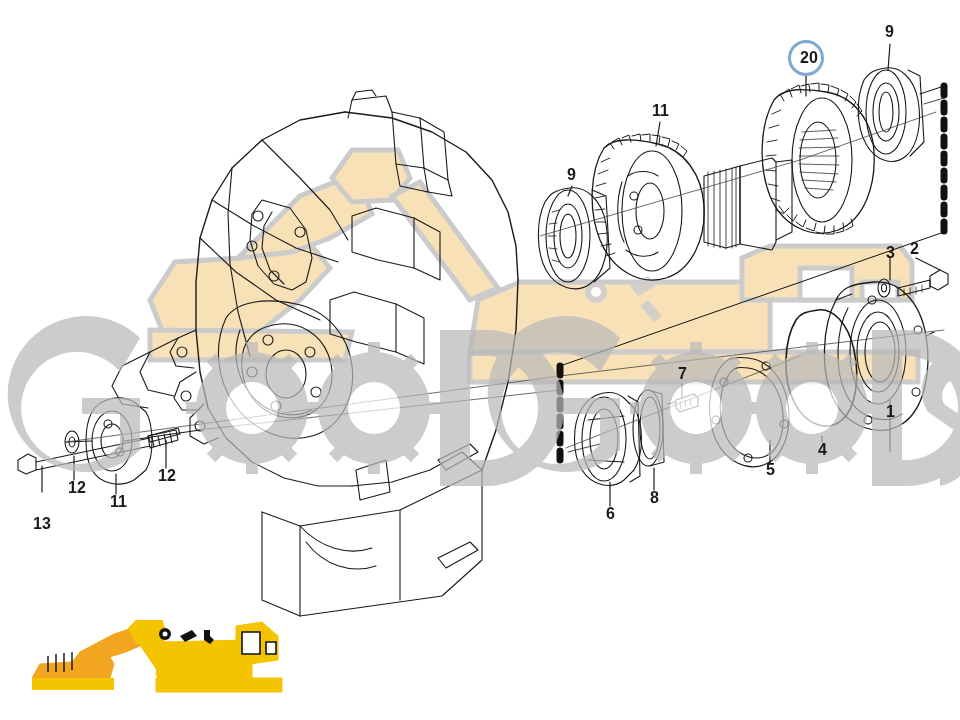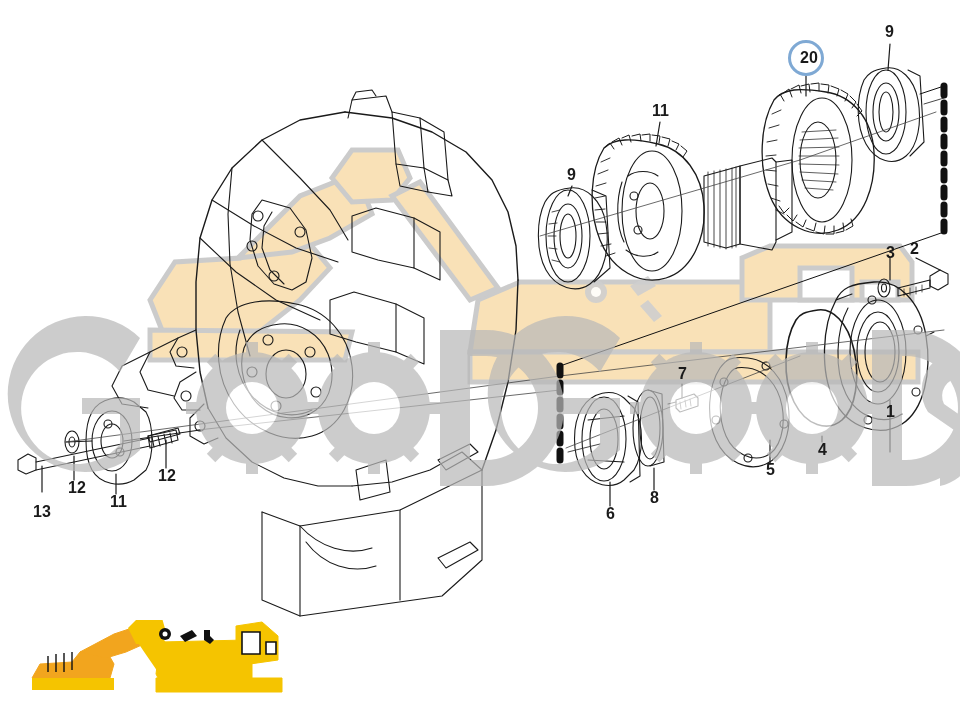--- a/index.html
+++ b/index.html
@@ -433,21 +433,21 @@
     <span class="cal m" style="left:910px;top:241px;">2</span>
     <span class="cal m" style="left:886px;top:404px;">1</span>
     <span class="cal m" style="left:818px;top:442px;">4</span>
     <span class="cal m" style="left:766px;top:462px;">5</span>
     <span class="cal m" style="left:678px;top:366px;">7</span>
     <span class="cal m" style="left:650px;top:490px;">8</span>
     <span class="cal m" style="left:606px;top:506px;">6</span>
     <span class="cal m" style="left:158px;top:468px;text-align:center;">12</span>
     <span class="cal m" style="left:110px;top:494px;">11</span>
     <span class="cal m" style="left:68px;top:480px;">12</span>
-    <span class="cal m" style="left:33px;top:504px;">13</span>
+    <span class="cal m" style="left:33px;top:516px;">13</span>
   </div>
 
   <div id="footer">
 
     <svg style="position:absolute;left:10px;top:12px;" width="300" height="100" viewBox="0 0 300 100" xmlns="http://www.w3.org/2000/svg">
 
       <g fill="#f2a51e" stroke="#f2a51e">
         <path d="M22 58 L30 44 L62 42 L70 32 L96 30 L104 44 L100 58 L62 66 L30 66 Z"></path>
         <path d="M70 32 L104 14 L122 8 L132 16 L134 24 L116 32 L96 38 Z"></path>
       </g>

